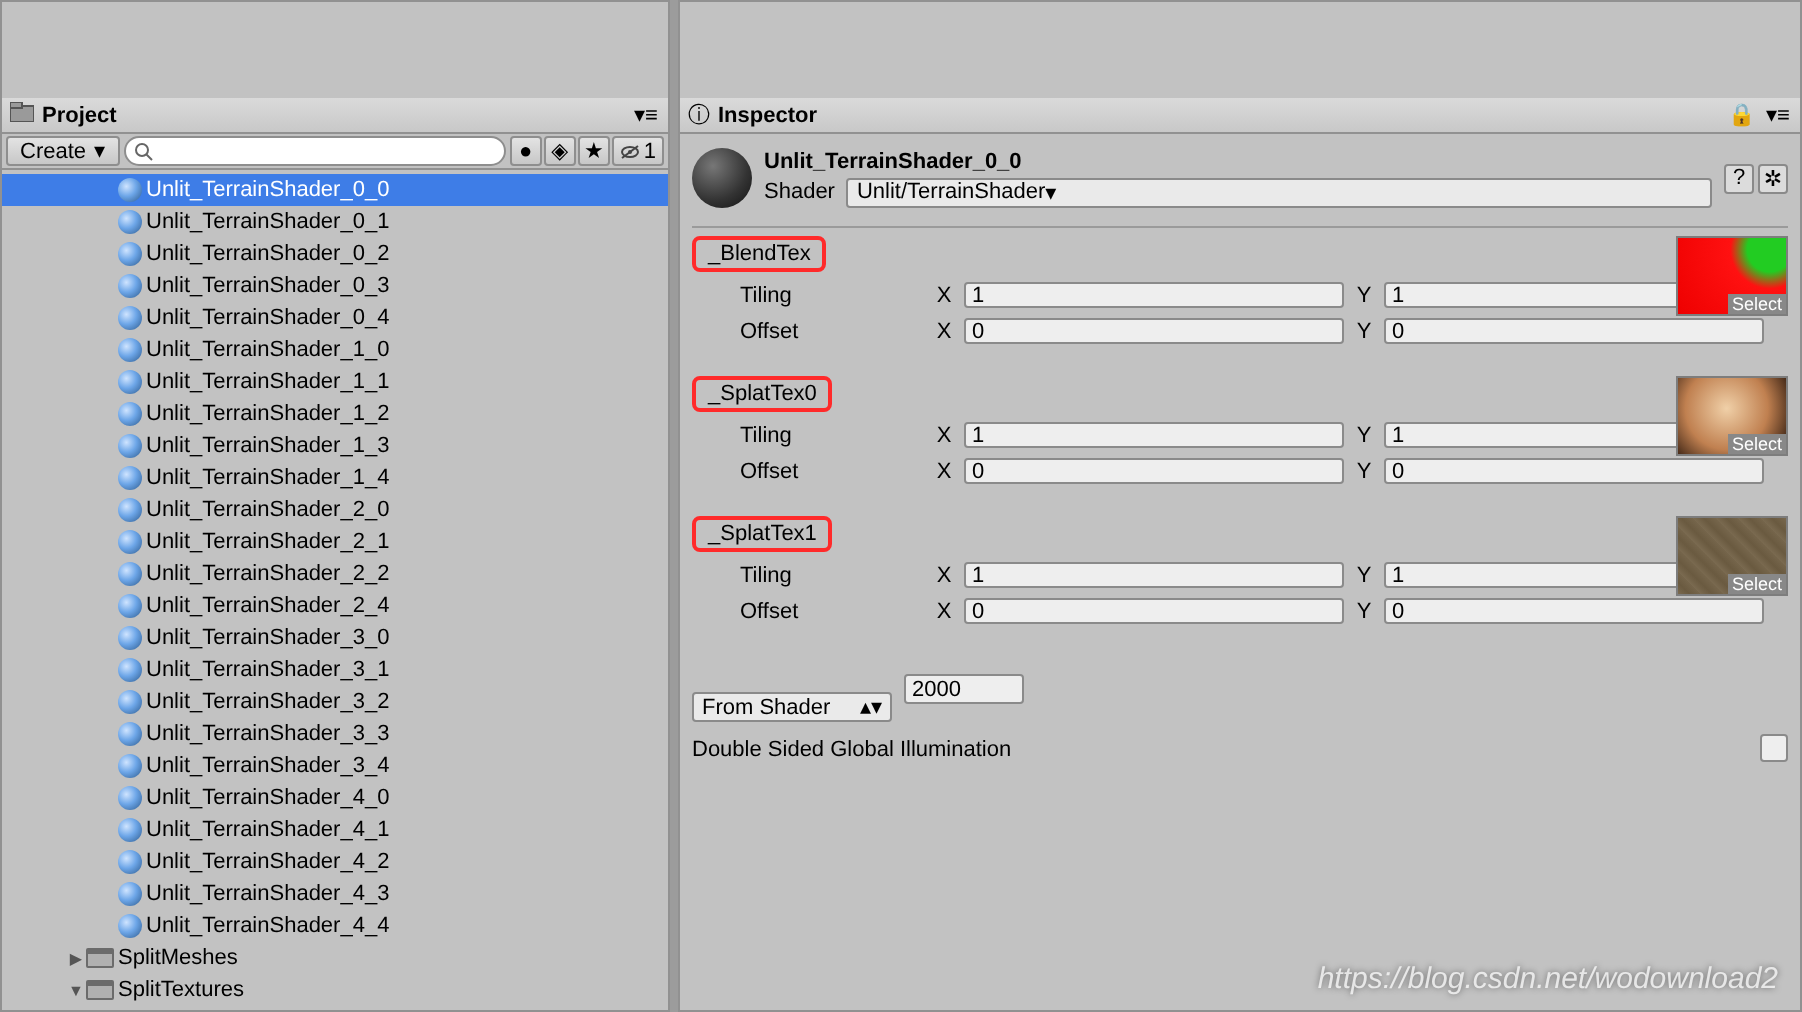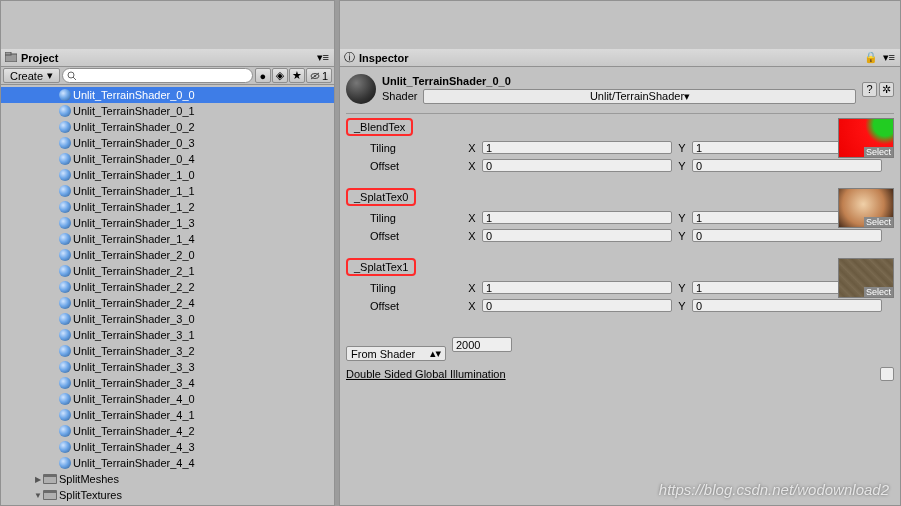--- a/index.html
+++ b/index.html
@@ -25,39 +25,39 @@
 .folder-ico { width:14px; height:10px; background:#b0b0b0; border:1px solid #6b6b6b; border-top:3px solid #6b6b6b; border-radius:1px; margin-right:2px; flex:0 0 14px; }
 .tex-ico { width:12px; height:12px; margin-right:2px; flex:0 0 12px; }
 .label { white-space:nowrap; }
 .inspector { flex:1; }
 .insp-body { flex:1; overflow:auto; padding:4px 6px; position:relative; }
 .mat-head { display:flex; align-items:center; gap:6px; height:36px; }
 .preview-ball { width:30px; height:30px; border-radius:50%; background:radial-gradient(circle at 35% 30%,#777,#333 60%,#111); }
 .mat-head-right { flex:1; }
 .mat-name { font-weight:bold; }
 .shader-row { display:flex; align-items:center; gap:6px; margin-top:2px; }
-.shader-dd { flex:1; height:15px; background:#eaeaea; border:1px solid #8a8a8a; border-radius:2px; display:flex; align-items:center; padding:0 4px; justify-content:center; }
+.shader-dd { flex:1; height:15px; background:#eaeaea; border:1px solid #8a8a8a; border-radius:2px; display:flex; align-items:center; padding:0 4px; justify-content:flex-start; }
 .help-btn { width:15px; height:15px; display:flex; align-items:center; justify-content:center; border:1px solid #8a8a8a; background:#dcdcdc; border-radius:2px; }
 hr.sep { border:none; border-top:1px solid #9a9a9a; margin:6px 0 4px; }
 .prop-block { position:relative; margin-top:4px; }
 .prop-name { display:inline-block; padding:1px 6px; }
 .highlight { border:2px solid #ff2a2a; border-radius:4px; }
 .prop-row { display:flex; align-items:flex-end; height:16px; margin-top:2px; }
 .prop-label { padding-left:24px; width:120px; }
 .xy { display:flex; align-items:center; gap:4px; }
 .xy .axis { width:12px; text-align:center; }
 .xy input { width:190px; height:13px; background:#eee; border:1px solid #8a8a8a; border-radius:2px; padding:0 3px; font-size:11px; }
 .tex-slot { position:absolute; right:0; top:0; width:56px; }
 .tex-thumb { width:56px; height:40px; border:1px solid #7d7d7d; background:#999; position:relative; }
 .tex-select { position:absolute; bottom:0; right:0; background:#888; color:#fff; font-size:9px; padding:0 2px; cursor:pointer; }
 .queue-row { display:flex; align-items:center; gap:6px; margin-top:16px; }
 .queue-label { flex:1; }
 .queue-dd { width:100px; height:15px; background:#eaeaea; border:1px solid #8a8a8a; border-radius:2px; display:flex; align-items:center; justify-content:space-between; padding:0 4px;margin-top:18px; }
 .queue-field { width:60px; height:15px; background:#eee; border:1px solid #8a8a8a; border-radius:2px; padding:0 3px; font-size:11px; }
-.dsgi-row { display:flex; align-items:center; margin-top:6px;text-decoration:underline; }
+.dsgi-row { display:flex; align-items:flex-end; margin-top:6px; }
 .dsgi-row .cb { margin-left:auto; width:14px; height:14px; border:1px solid #8a8a8a; background:#eee; border-radius:2px; }
 .watermark { position:absolute; right:12px; bottom:8px; color:rgba(255,255,255,.75); font-size:15px; font-style:italic; text-shadow:0 0 3px rgba(0,0,0,.5); pointer-events:none; }
 .splitter { width:4px; background:#9c9c9c; cursor:col-resize; }
 .count-badge { display:flex; align-items:center; gap:2px; }
 </style>
 </head>
 <body>
 
 <div class="root">
 

